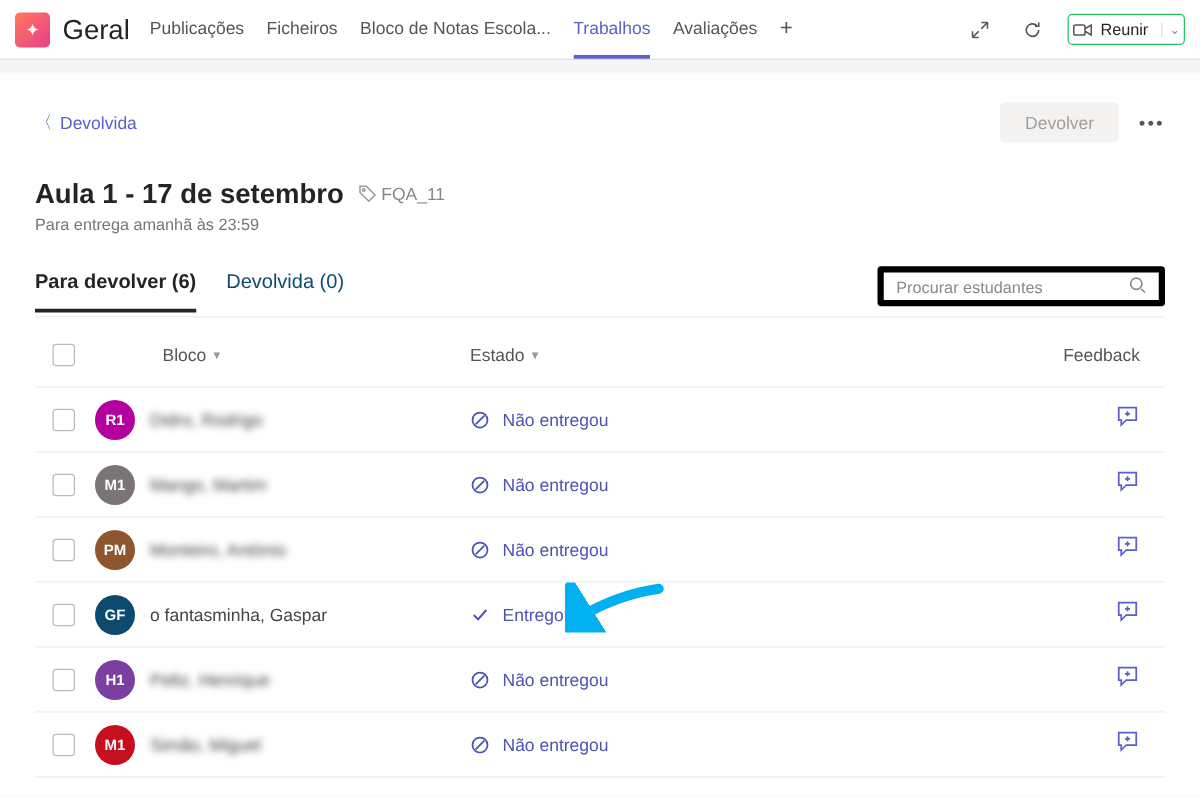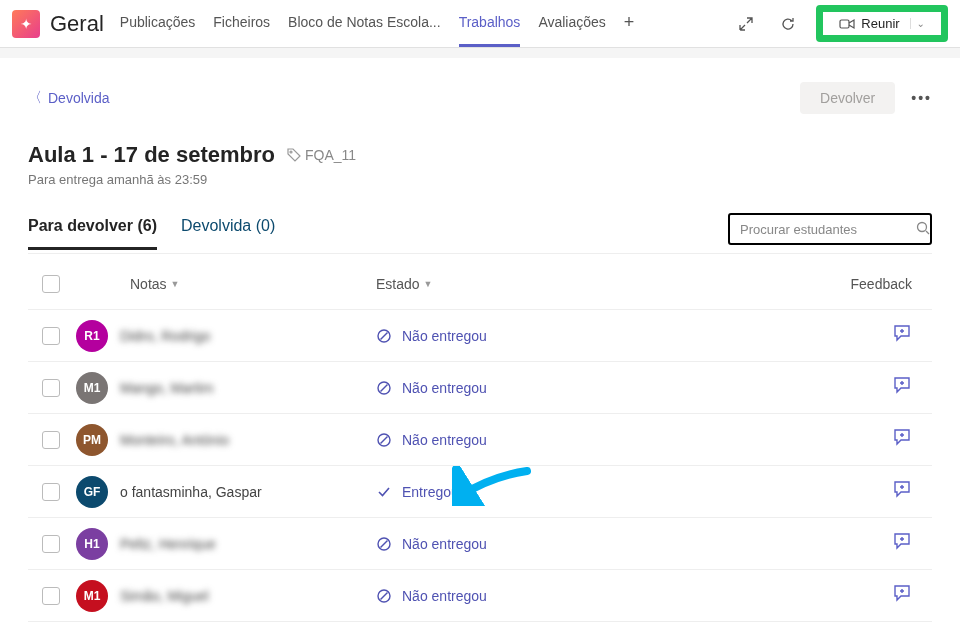--- a/index.html
+++ b/index.html
@@ -42,22 +42,22 @@
   .tab.add { font-size: 18px; color: #555; }
   .topbar-right { margin-left: auto; display: flex; align-items: center; gap: 14px; }
   .icon-btn {
     width: 28px; height: 28px;
     display:flex;align-items:center;justify-content:center;
     color:#555; cursor:pointer;
     font-size:16px;
   }
   .meet-btn {
     display:flex;align-items:center;gap:6px;
-    border:7px solid #22c55e; border-radius:4px;
-    padding: 4px 16px; font-size:13px;
+    border:1px solid #22c55e; border-radius:4px;
+    padding: 4px 3px; font-size:13px;
     cursor:pointer;
   }
   .meet-btn .chev { font-size:10px;color:#888;margin-left:4px;border-left:1px solid #ddd;padding-left:6px; }
 
   .page {
     background:#fff;
     margin-top: 10px;
     height: calc(638px - 58px);
     padding: 24px 28px 0 28px;
     position: relative;
@@ -92,22 +92,22 @@
   }
   .subtabs { display:flex; gap:24px; }
   .subtab {
     padding-bottom:12px;
     border-bottom:3px solid transparent;
     cursor:pointer; color:#0c4a6e; font-size:16px;
   }
   .subtab.active { font-weight:700; color:#242424; border-bottom-color:#242424; }
   .search-box {
     position:relative; margin-bottom:8px;
-    border:2px solid #000000; border-radius:3px;
-    width:204px; height:32px;
+    border:5px solid #000000; border-radius:3px;
+    width:230px; height:32px;
     display:flex;align-items:center;
     padding:0 10px; color:#888;
   }
   .search-box input {
     border:none; outline:none; flex:1; font-size:13px; color:#333;
   }
   .search-box input::placeholder{color:#888;}
   .search-box .sicon{ font-size:14px;color:#888;}
 
   .table { margin-top: 4px; }
@@ -225,21 +225,21 @@
             <path d="M10 10l3 3"></path>
           </svg>
       </span>
     </div>
   </div>
 
   <div class="table">
     <div class="thead">
       <div class="checkbox"></div>
       <div class="th name-th">
-        <span>Notas</span>
+        <span>Bloco</span>
           <span class="sort-caret">▼</span>
       </div>
       <div class="th">
         <span>Estado</span>
           <span class="sort-caret">▼</span>
       </div>
       <div class="th feedback">Feedback</div>
     </div>
     <div id="tbody">
         <div class="trow">

